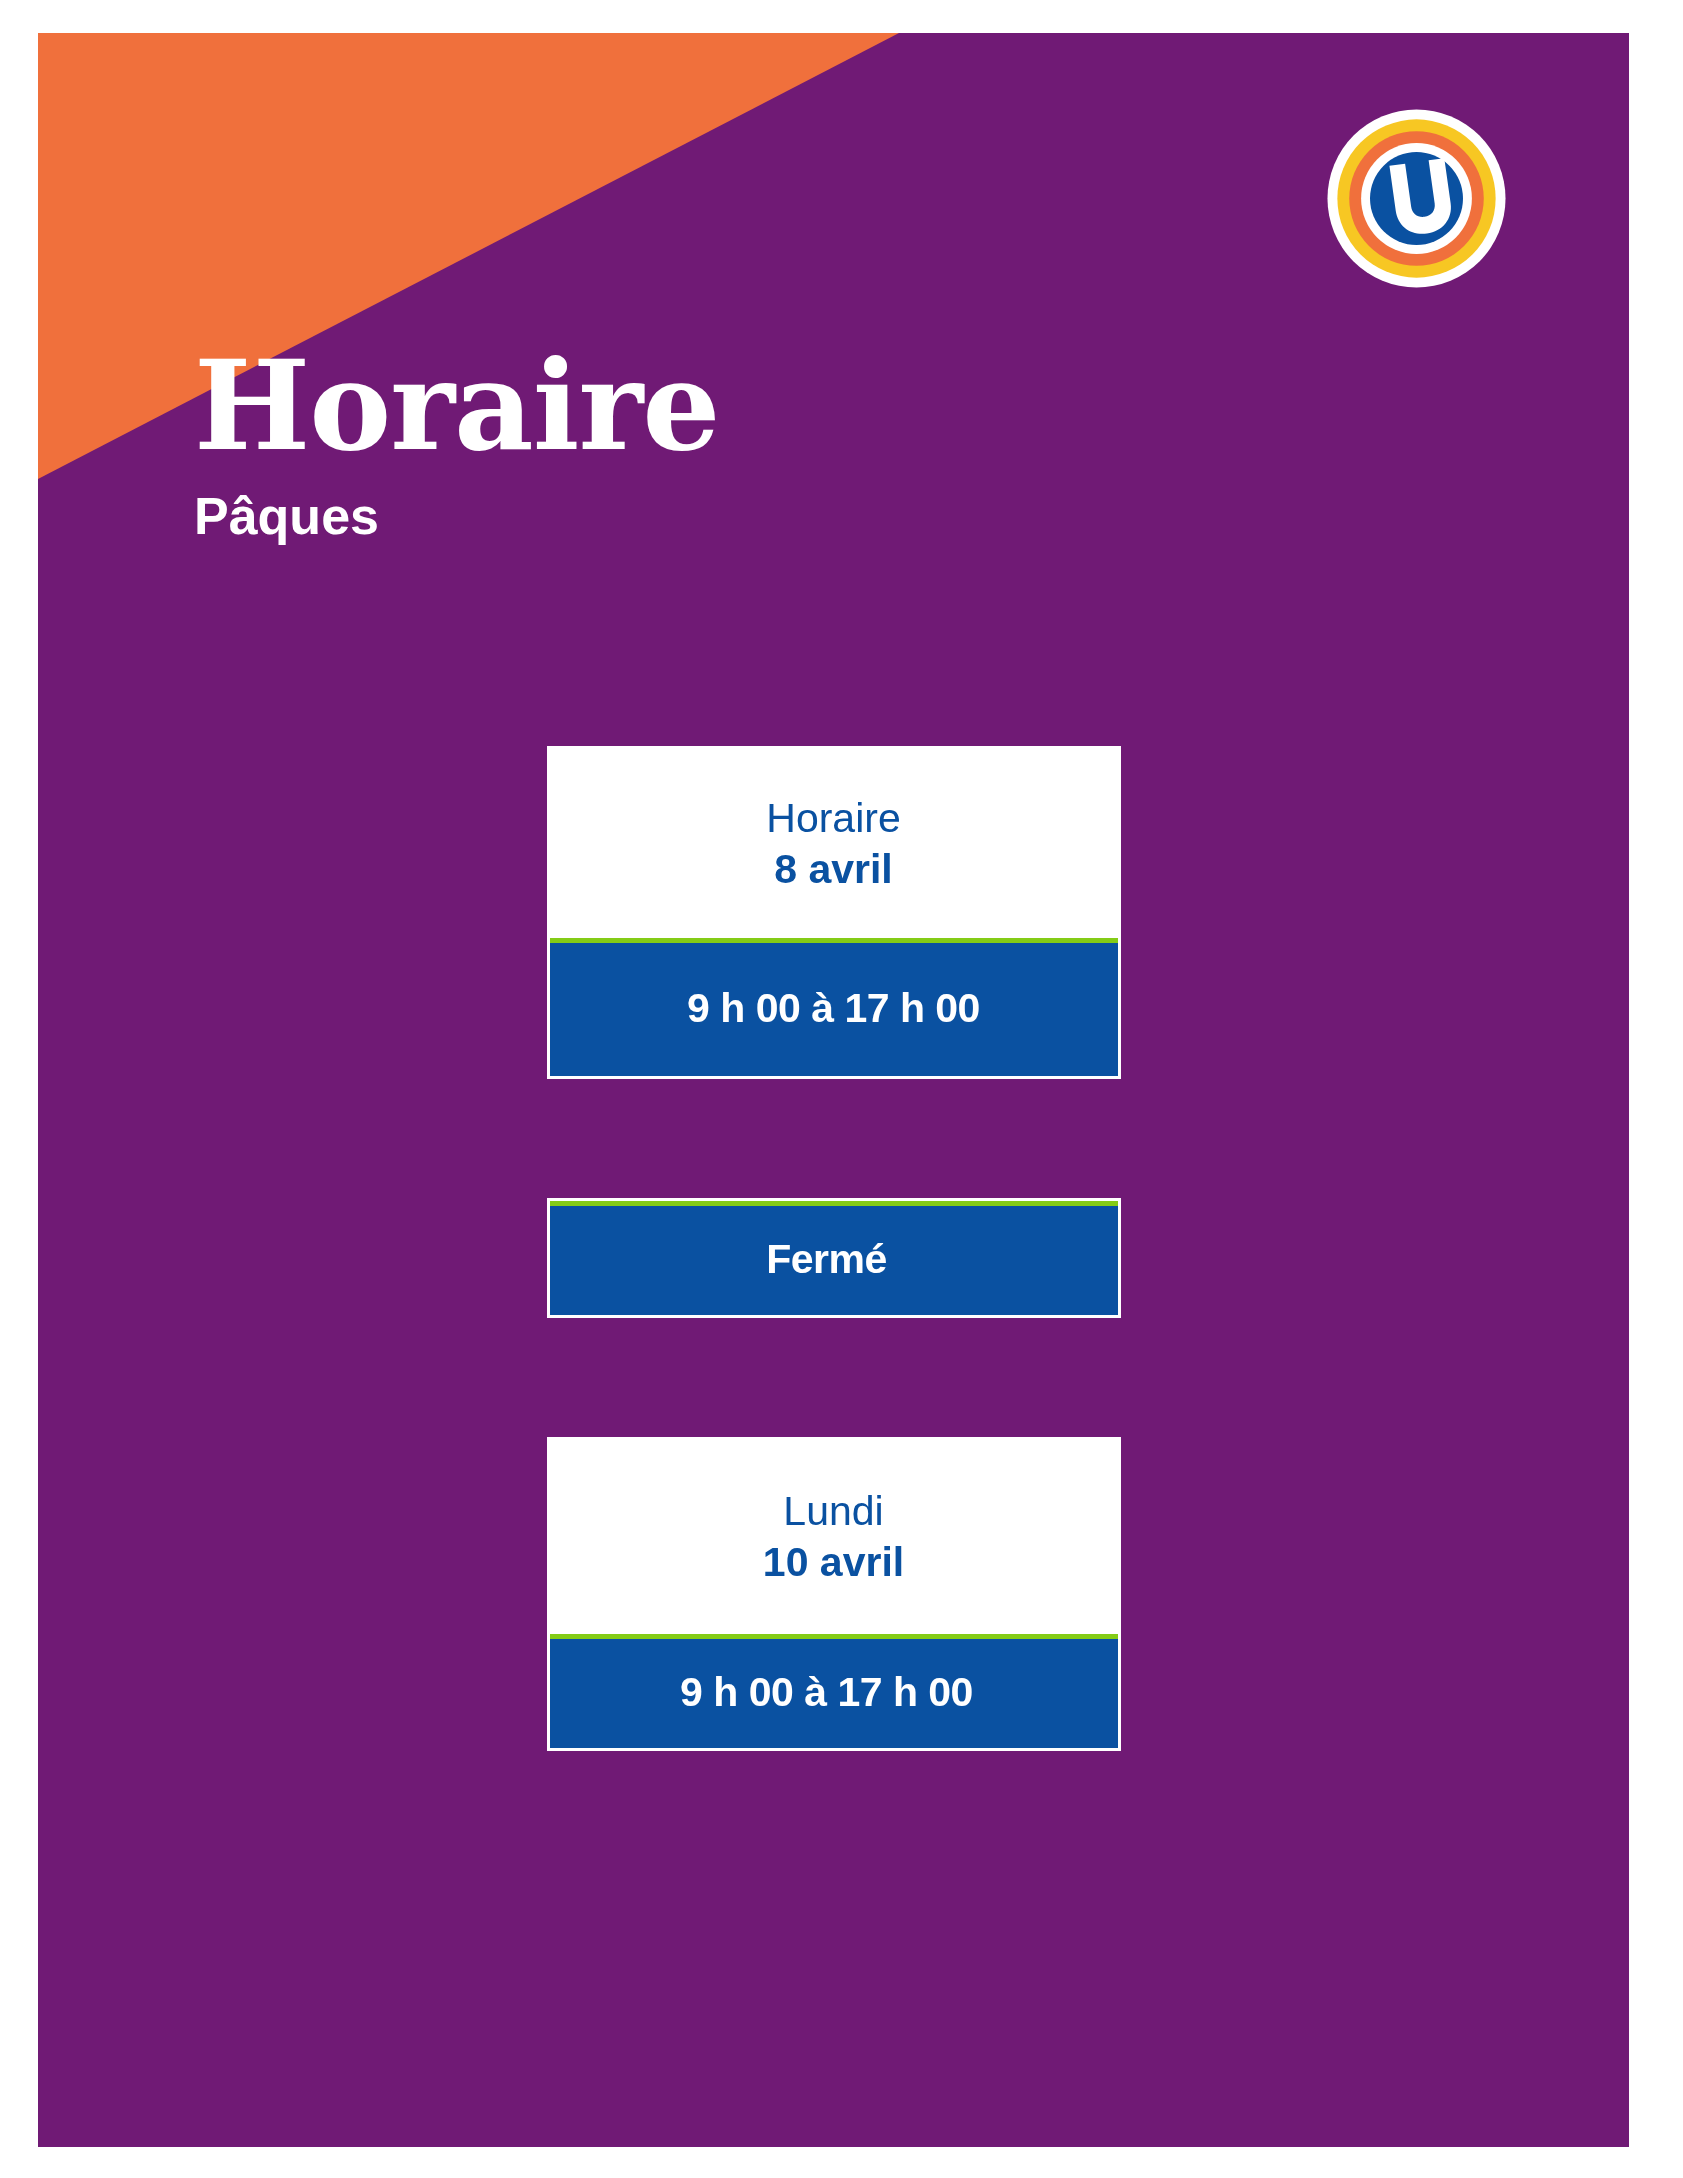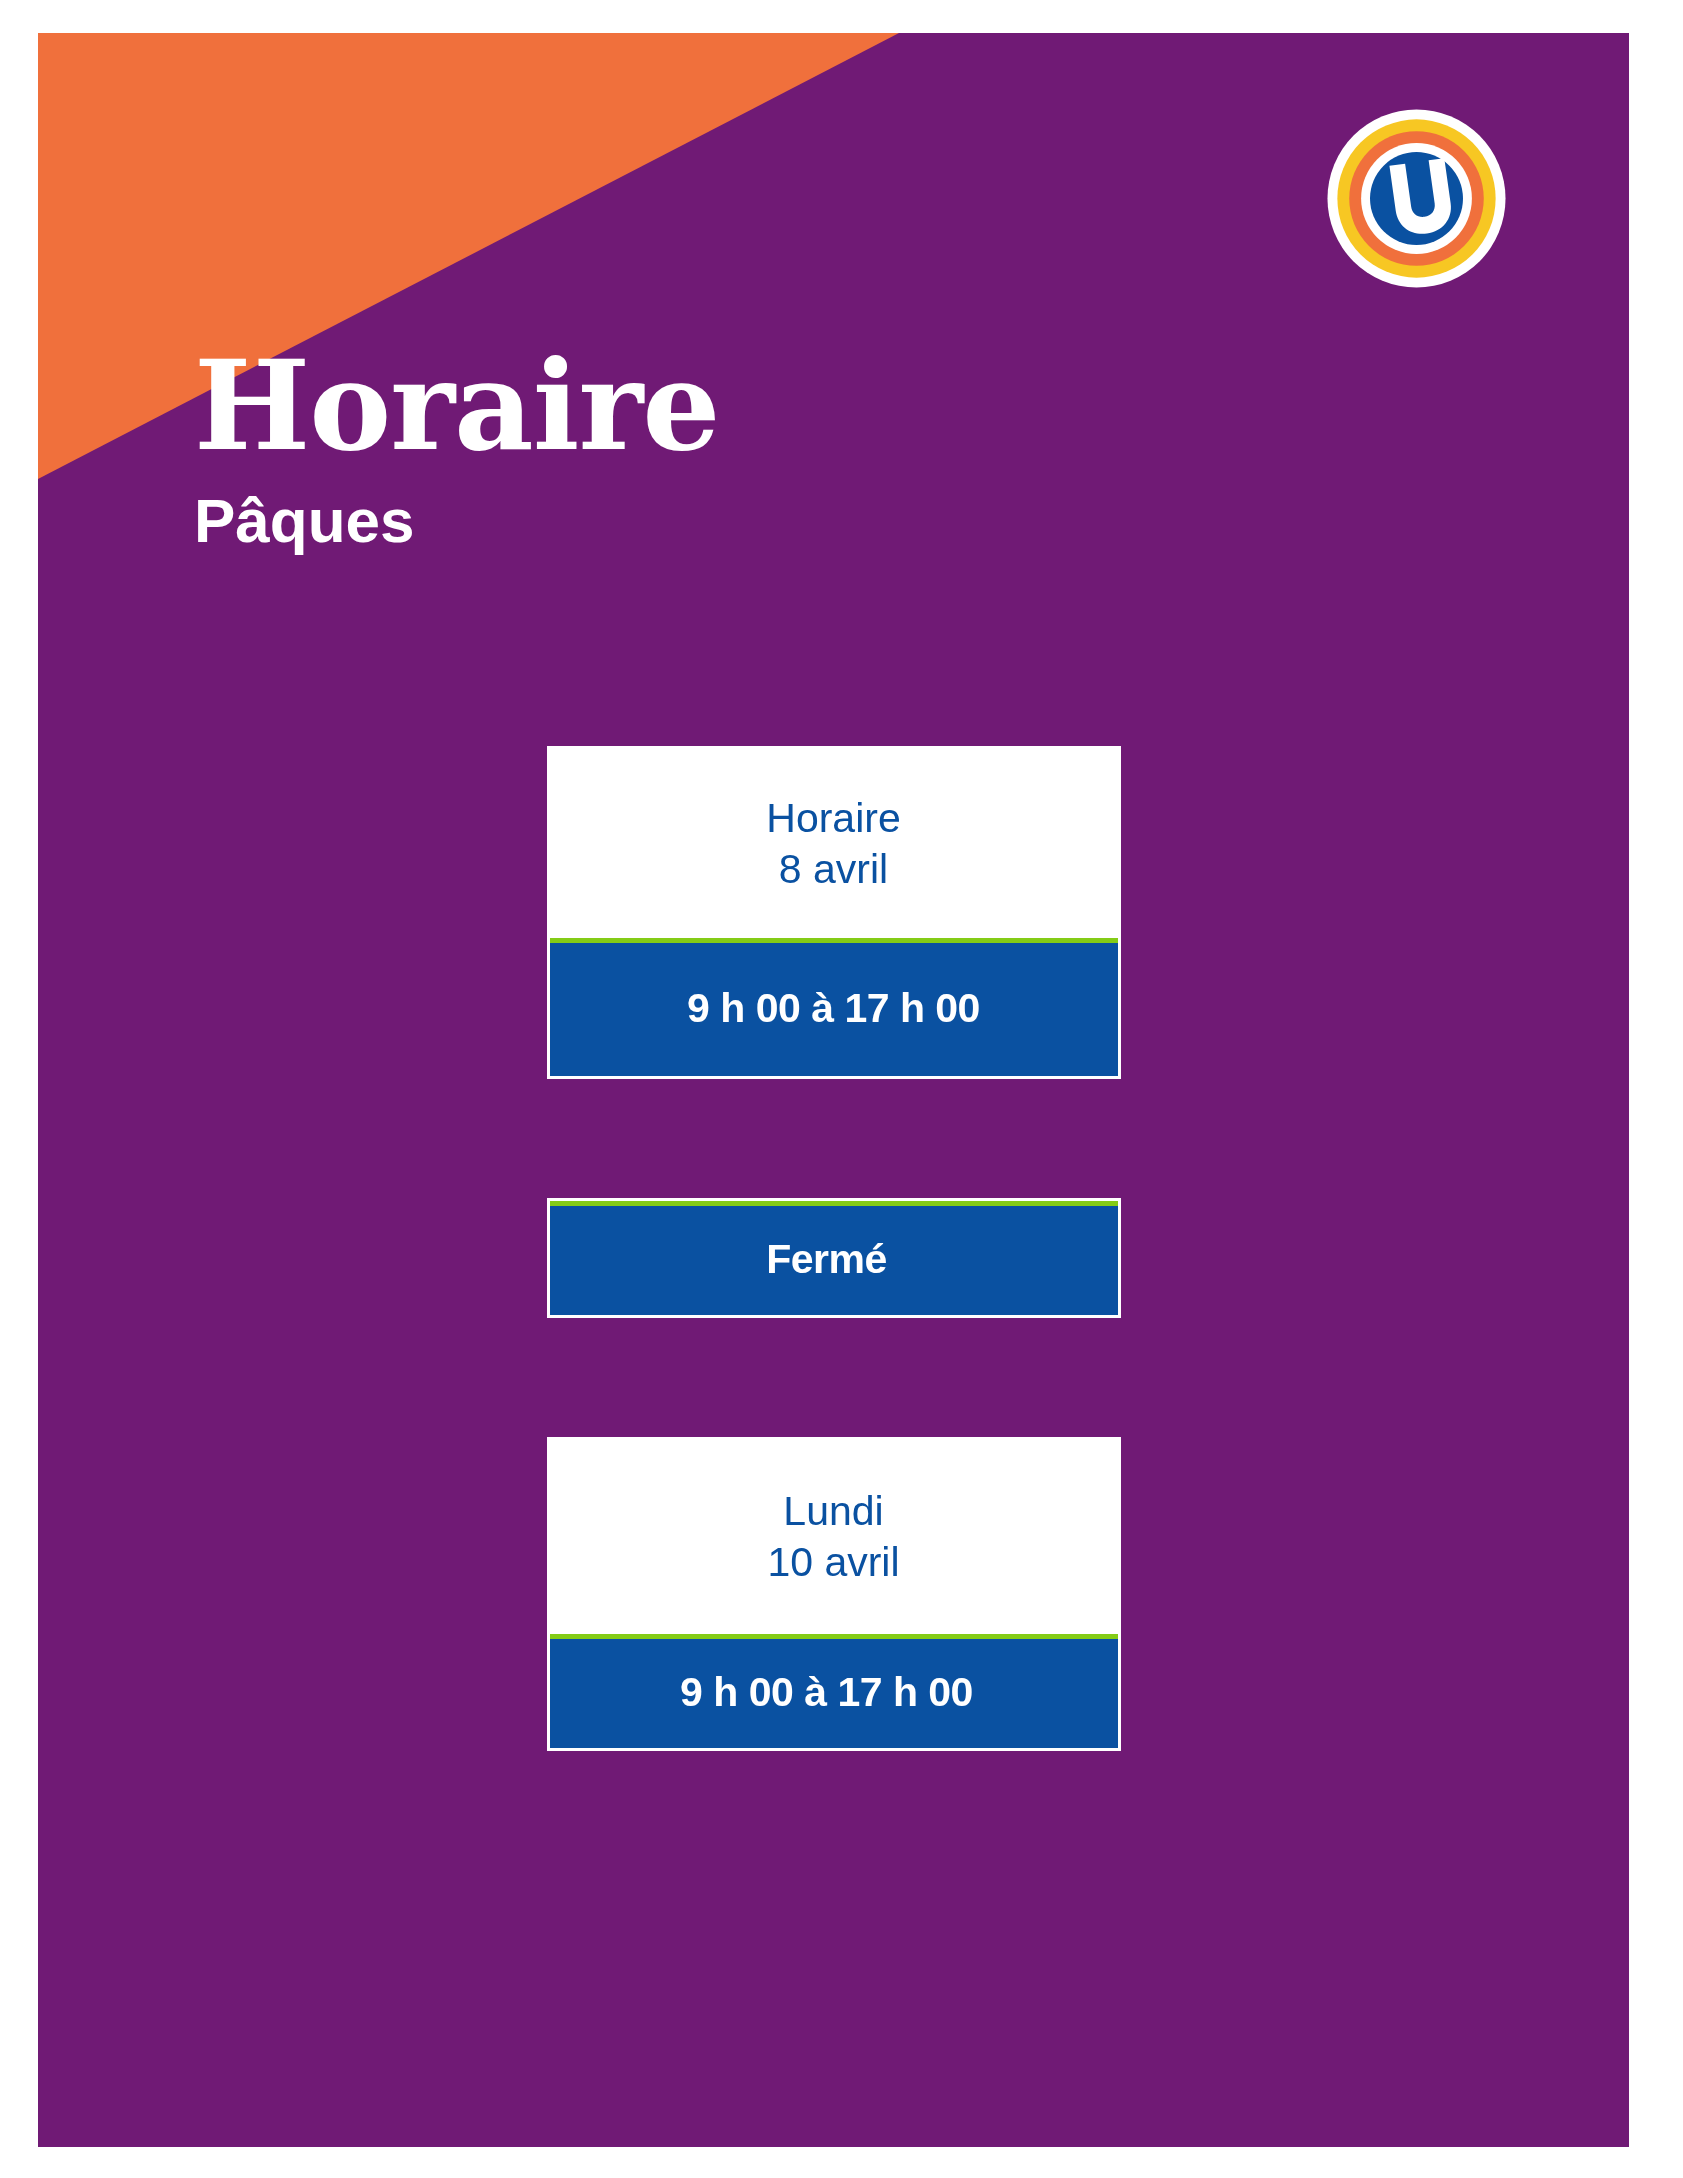--- a/index.html
+++ b/index.html
@@ -56,21 +56,21 @@
     font-weight: 700;
     font-size: 123px;
     line-height: 1.0;
     color: #ffffff;
     letter-spacing: -1px;
   }
   .title-sub {
     margin-top: 22px;
     font-family: "Liberation Sans", sans-serif;
     font-weight: 700;
-    font-size: 62px;
+    font-size: 52px;
     line-height: 1.0;
     color: #ffffff;
   }
 
   .cards {
     position: absolute;
     left: 0;
     top: 713px;
     width: 100%;
   }
@@ -91,21 +91,21 @@
     padding: 42px 10px 40px 10px;
   }
   .card-day {
     font-size: 41px;
     line-height: 1.25;
     font-weight: 400;
   }
   .card-date {
     font-size: 41px;
     line-height: 1.25;
-    font-weight: 400;
+    font-weight: 700;
   }
 
   .card-foot {
     background: #0a51a1;
     color: #ffffff;
     text-align: center;
     font-size: 41px;
     font-weight: 700;
     letter-spacing: -0.5px;
     border-top: 5px solid #84cc16;

